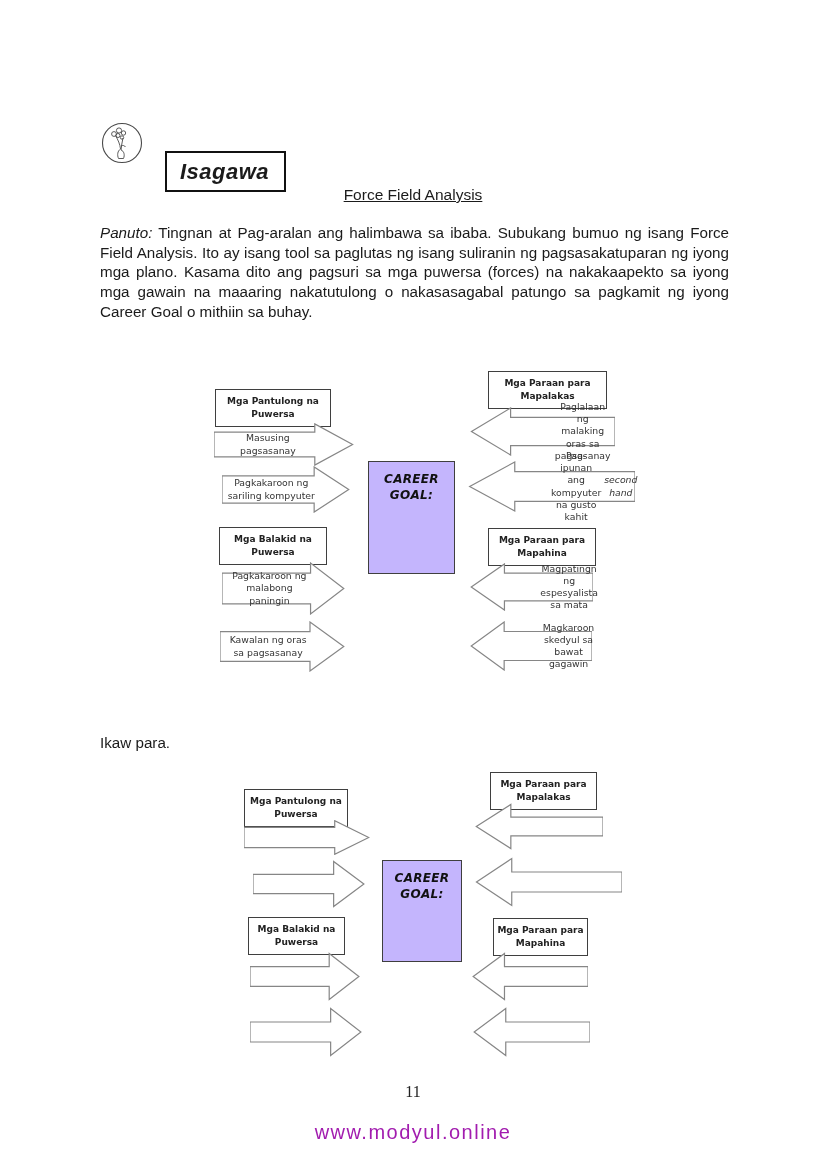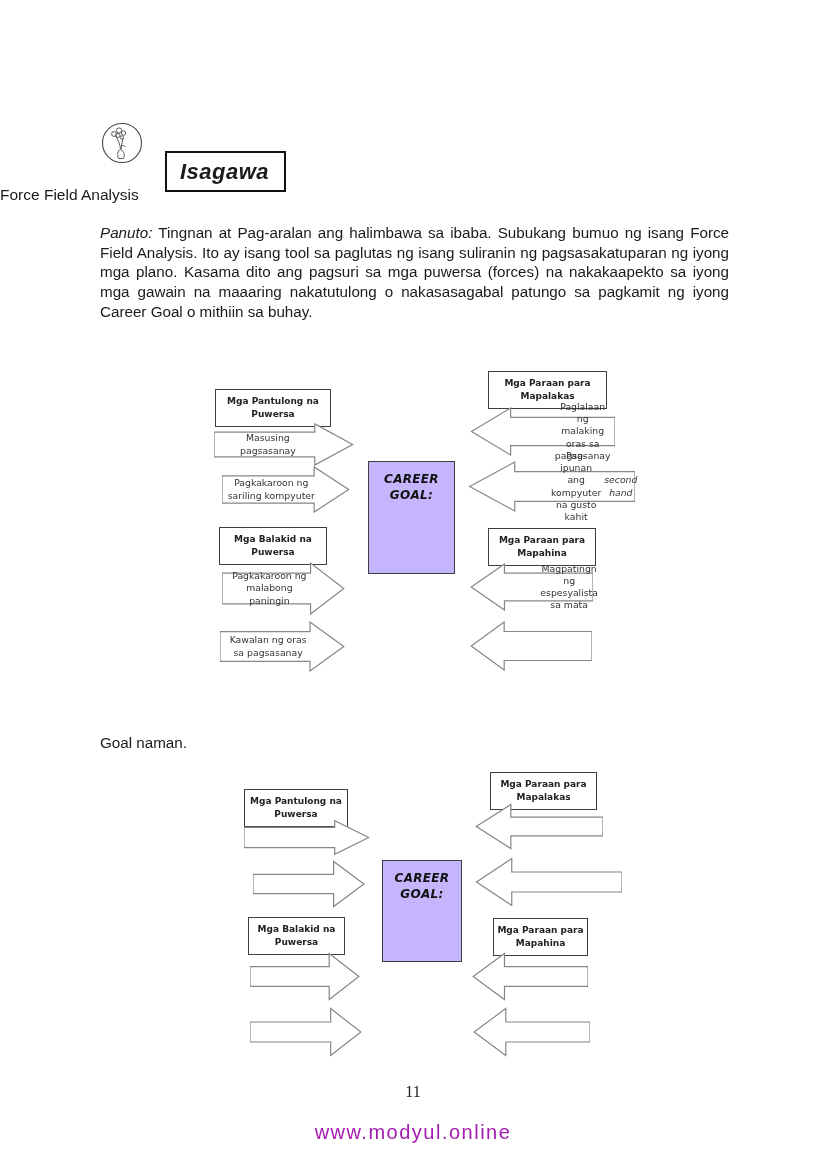--- a/index.html
+++ b/index.html
@@ -10,21 +10,21 @@
   }
   .abs{position:absolute;}
 
   
   .activity-icon{left:101px;top:122px;width:42px;height:42px;}
   .activity-box{
     left:165px;top:131px;width:121px;height:41px;border:2px solid #111;
     display:flex;align-items:center;padding-left:13px;box-sizing:border-box;
     font-size:22px;font-weight:bold;font-style:italic;letter-spacing:.5px;margin-top:20px;
   }
-  .section-title{left:0;top:186px;width:826px;font-size:15.5px;}
+  .section-title{left:0;top:186px;width:826px;text-align:center;font-size:15.5px;text-decoration:underline;}
 
   
   .para{
     left:100px;top:223px;width:629px;font-size:15.2px;line-height:19.7px;
     text-align:justify;margin:0;
   }
   .para i{font-style:italic;}
 
   
   .dbox{
@@ -155,24 +155,25 @@
       <svg viewBox="0 0 100 100" preserveAspectRatio="none">
         <polygon points="0,21 72,21 72,2 99,50 72,98 72,79 0,79" vector-effect="non-scaling-stroke"></polygon>
       </svg>
       <span class="arr-label r">Kawalan ng oras sa pagsasanay</span>
     </div>
 
     <div class="abs arrow" style="left:470px;top:621px;width:122px;height:50px;">
       <svg viewBox="0 0 100 100" preserveAspectRatio="none">
         <polygon points="100,21 28,21 28,2 1,50 28,98 28,79 100,79" vector-effect="non-scaling-stroke"></polygon>
       </svg>
-    </div>
-  </div>
-
-  <div class="abs prompt">Goal naman.</div>
+      <span class="arr-label l">Magkaroon skedyul sa bawat gagawin</span>
+    </div>
+  </div>
+
+  <div class="abs prompt">Ikaw para.</div>
 
   <div>
 
     <div class="abs dbox" style="left:244px;top:789px;width:104px;height:27px;">Mga Pantulong na Puwersa</div>
 
     <div class="abs dbox" style="left:490px;top:772px;width:107px;height:27px;">Mga Paraan para Mapalakas</div>
 
     <div class="abs arrow" style="left:244px;top:820px;width:126px;height:35px;">
       <svg viewBox="0 0 100 100" preserveAspectRatio="none">
         <polygon points="0,21 72,21 72,2 99,50 72,98 72,79 0,79" vector-effect="non-scaling-stroke"></polygon>

